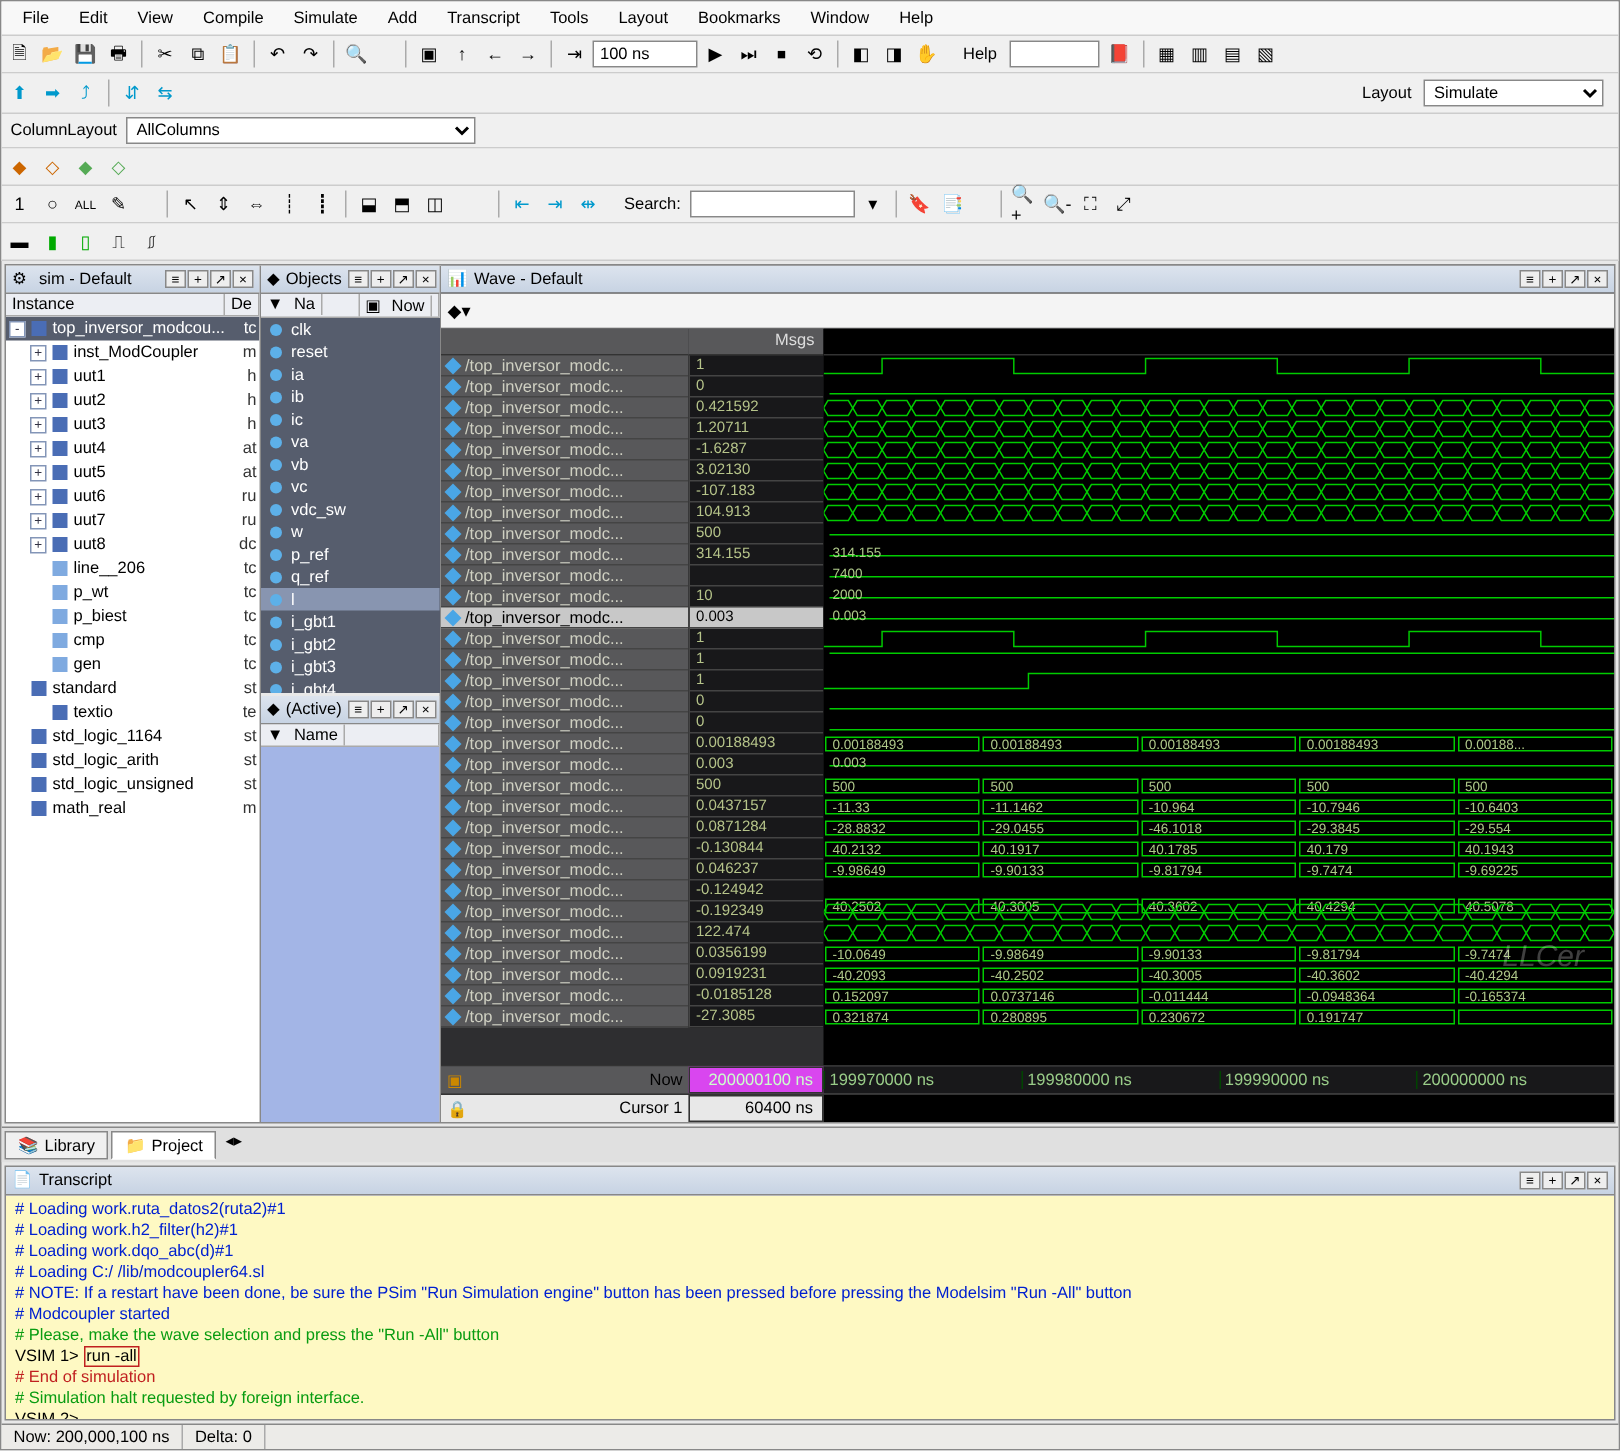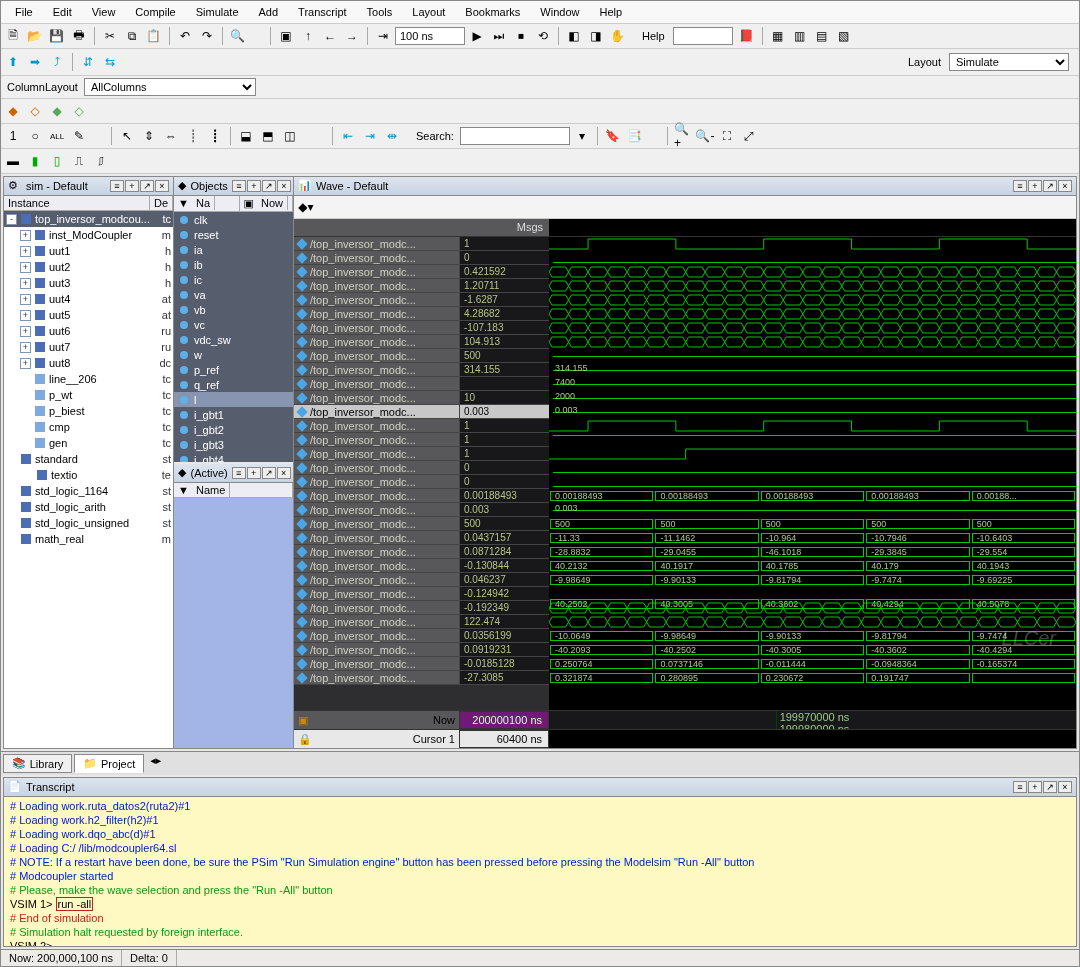--- a/index.html
+++ b/index.html
@@ -63,24 +63,24 @@
 .wave-msgs-header { height:18px; background:#58585a; color:#ddd; text-align:right; padding:2px 6px; border-bottom:1px solid #333;}
 .wave-names-header { height:18px; background:#58585a; border-bottom:1px solid #333;}
 .wdot { width:8px;height:8px; background:#4aa6e6; transform:rotate(45deg); flex:none;}
 .wave-plot-inner { position:absolute; inset:0; }
 .waveline { position:absolute; left:0; right:0; height:14px; }
 .bus-cells { position:absolute; inset:0; display:flex;}
 .bus-cell { flex:1; border:1px solid #0c0; margin:2px 1px; color:#afc98a; font-size:9px; padding:0 4px; line-height:9px; overflow:hidden; white-space:nowrap; position:relative;}
 .bus-cell::before, .bus-cell::after { content:""; position:absolute; top:0; bottom:0; width:4px;}
 .const-line { position:absolute; left:4px; right:0; top:50%; height:1px; background:#0c0;}
 .const-label { position:absolute; left:6px; top:0; color:#afc98a; font-size:9px;}
-.timescale { height:18px; background:#18181a; color:#0c0; display:flex; font-size:9px; align-items:center;flex-direction:column;}
+.timescale { height:18px; background:#18181a; color:#0c0; display:flex; font-size:9px; align-items:center;}
 .timescale .tick { flex:1; border-left:1px solid #040; padding-left:3px; color:#9c8;}
 .wave-footer { display:flex; background:#58585a; border-top:1px solid #333;}
-.wave-footer .val { background:#701a75; color:#cfc; padding:2px 6px; border:1px solid #333; width:90px; text-align:right;}
+.wave-footer .val { background:#d946ef; color:#cfc; padding:2px 6px; border:1px solid #333; width:90px; text-align:right;}
 
 
 .bottom-tabs { display:flex; background:#e0e0e0; padding:2px; gap:2px; border-top:1px solid #888;}
 .tab { padding:2px 8px; border:1px solid #888; background:#f0f0f0; cursor:pointer; display:flex; align-items:center; gap:4px;}
 .tab.sel { background:#fff; border-bottom:1px solid #fff;}
 
 
 .transcript-wrap { height:170px; display:flex; flex-direction:column; border:1px solid #888; margin:2px;}
 .transcript { flex:1; background:#fef9c3; font-family:"Courier New",monospace; font-size:11px; padding:2px 6px; overflow:auto; line-height:14px;}
 .transcript .blue { color:#0020d0;}
@@ -170,21 +170,21 @@
     <div class="layout-box">
       <span class="tb-label">Layout</span>
       <select class="tb-dropdown" style="width:120px">
         <option>Simulate</option>
       </select>
     </div>
   </div>
 
   <div class="toolbar-row">
     <span class="tb-label">ColumnLayout</span>
-    <select class="tb-dropdown" style="width:172px">
+    <select class="tb-dropdown" style="width:233px">
       <option>AllColumns</option>
     </select>
   </div>
 
   <div class="toolbar-row">
     <span class="tb-btn" style="color:#c60">◆</span>
     <span class="tb-btn" style="color:#c60">◇</span>
     <span class="tb-btn" style="color:#5a5">◆</span>
     <span class="tb-btn" style="color:#5a5">◇</span>
   </div>
@@ -337,21 +337,21 @@
               <span class="sq lite"></span>
               <span>gen</span>
               <span class="col2">tc</span>
             </div>
             <div class="row" style="padding-left: 2px;">
               <span class="exp blank"> </span>
               <span class="sq blue"></span>
               <span>standard</span>
               <span class="col2">st</span>
             </div>
-            <div class="row" style="padding-left: 18px;">
+            <div class="row" style="padding-left: 2px; margin-left: 14px;">
               <span class="exp blank"> </span>
               <span class="sq blue"></span>
               <span>textio</span>
               <span class="col2">te</span>
             </div>
             <div class="row" style="padding-left: 2px;">
               <span class="exp blank"> </span>
               <span class="sq blue"></span>
               <span>std_logic_1164</span>
               <span class="col2">st</span>
@@ -628,21 +628,21 @@
               </div>
           </div>
           <div style="display:flex;flex-direction:column;width:90px">
             <div class="wave-msgs-header">Msgs</div>
             <div class="wave-msgs" id="wave-msgs">
                 <div class="wrow">1</div>
                 <div class="wrow">0</div>
                 <div class="wrow">0.421592</div>
                 <div class="wrow">1.20711</div>
                 <div class="wrow">-1.6287</div>
-                <div class="wrow">4.28682</div>
+                <div class="wrow">3.02130</div>
                 <div class="wrow">-107.183</div>
                 <div class="wrow">104.913</div>
                 <div class="wrow">500</div>
                 <div class="wrow">314.155</div>
                 <div class="wrow"></div>
                 <div class="wrow">10</div>
                 <div class="wrow hl">0.003</div>
                 <div class="wrow">1</div>
                 <div class="wrow">1</div>
                 <div class="wrow">1</div>
@@ -1061,21 +1061,21 @@
                   <div class="bus-cells">
                     <div class="bus-cell">-40.2093</div>
                     <div class="bus-cell">-40.2502</div>
                     <div class="bus-cell">-40.3005</div>
                     <div class="bus-cell">-40.3602</div>
                     <div class="bus-cell">-40.4294</div>
                   </div>
                 </div>
                 <div class="waveline" style="top: 420px;">
                   <div class="bus-cells">
-                    <div class="bus-cell">0.250764</div>
+                    <div class="bus-cell">0.152097</div>
                     <div class="bus-cell">0.0737146</div>
                     <div class="bus-cell">-0.011444</div>
                     <div class="bus-cell">-0.0948364</div>
                     <div class="bus-cell">-0.165374</div>
                   </div>
                 </div>
                 <div class="waveline" style="top: 434px;">
                   <div class="bus-cells">
                     <div class="bus-cell">0.321874</div>
                     <div class="bus-cell">0.280895</div>

